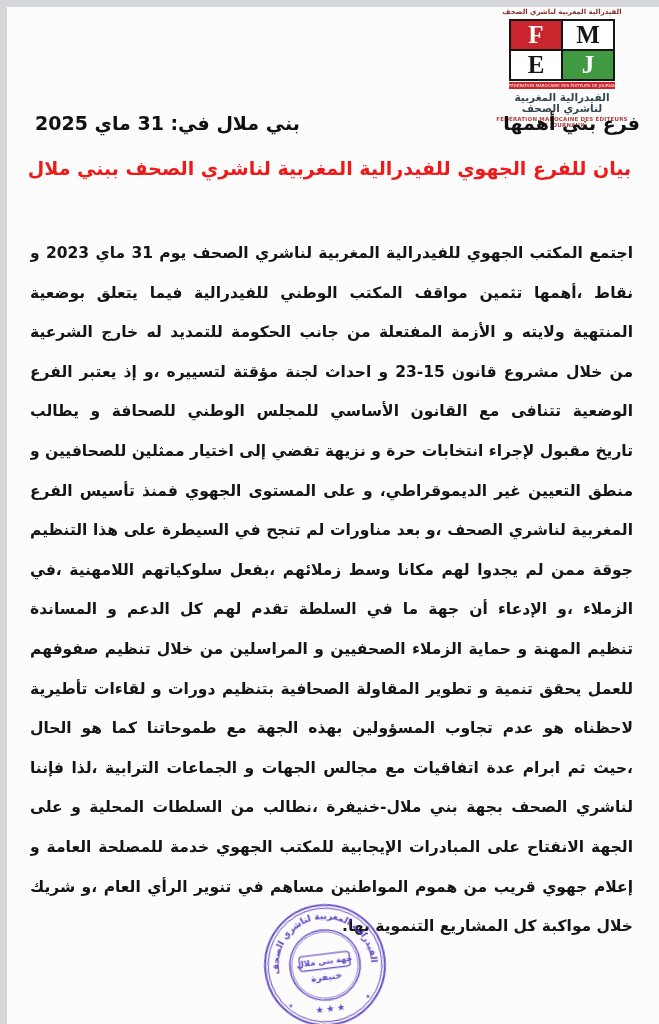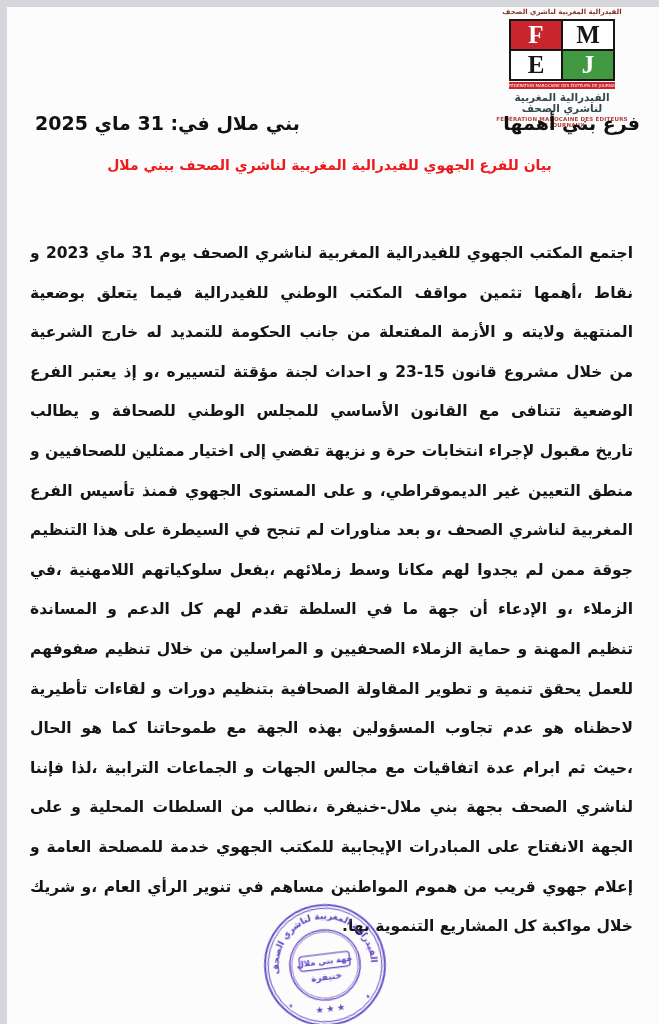--- a/index.html
+++ b/index.html
@@ -34,21 +34,21 @@
   .logo-fr{margin-top:1px;font-size:5.5px;font-weight:bold;color:#b2423a;letter-spacing:.2px;}
 
   
   .dateline{
     position:absolute;top:112px;left:35px;right:19px;
     display:flex;justify-content:space-between;align-items:baseline;
     direction:rtl;font-weight:bold;font-size:19px;color:#111;
   }
   .doc-title{
     position:absolute;top:157px;left:20px;right:20px;
-    text-align:center;direction:rtl;font-weight:bold;font-size:14px;
+    text-align:center;direction:rtl;font-weight:bold;font-size:19px;
   }
 
   
   .body-text{position:absolute;top:234px;left:30px;right:26px;direction:rtl;}
   .line{
     height:39.6px;line-height:39.6px;overflow:hidden;
     font-weight:bold;font-size:15.5px;color:#151515;
     text-align:justify;text-align-last:justify;
   }
   .line.last{text-align-last:right;}

